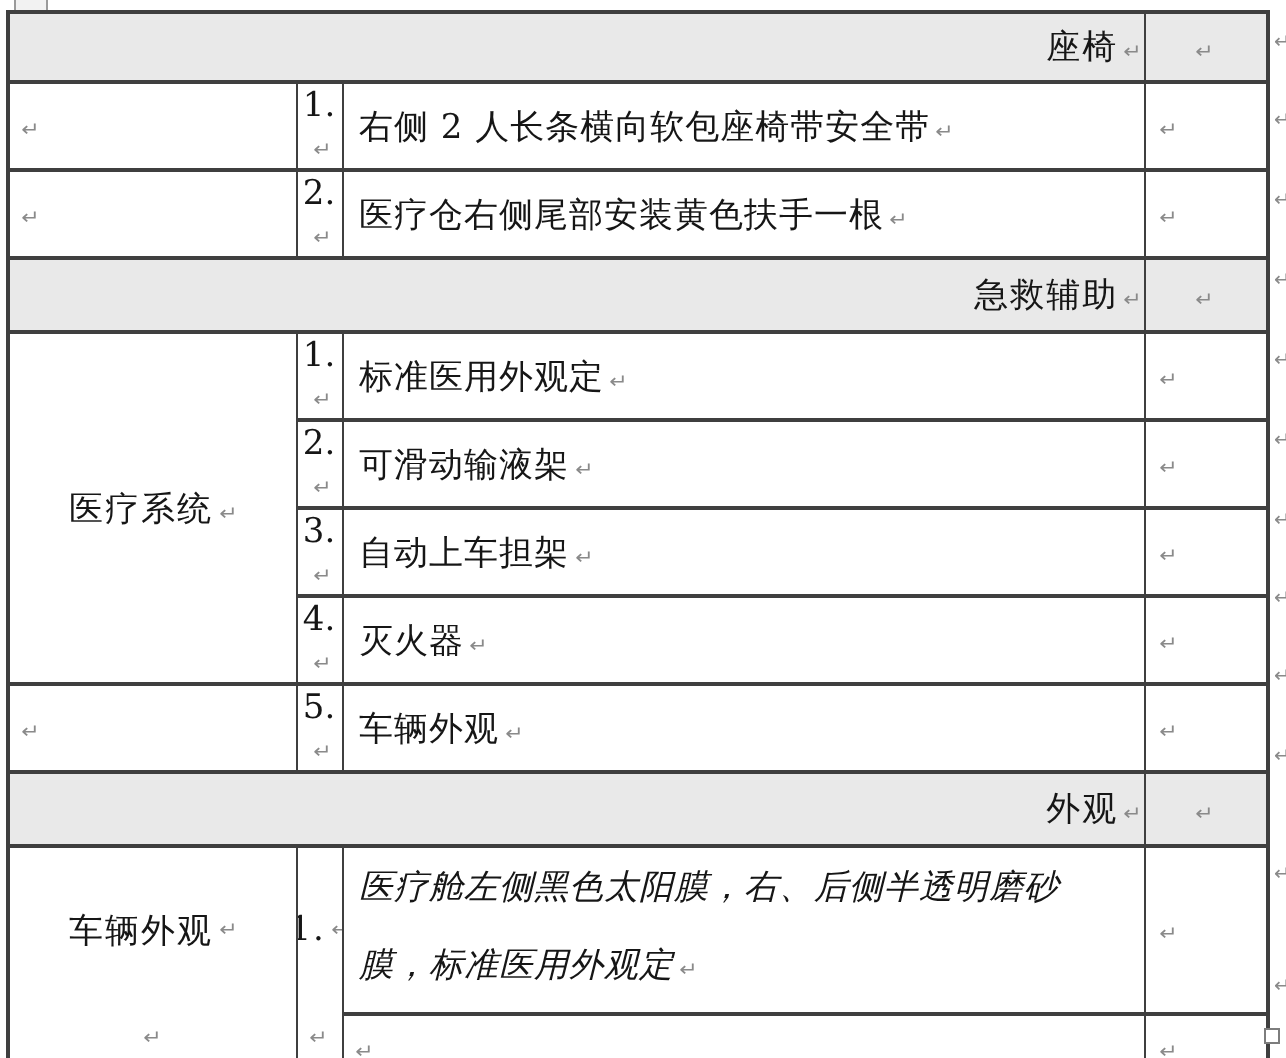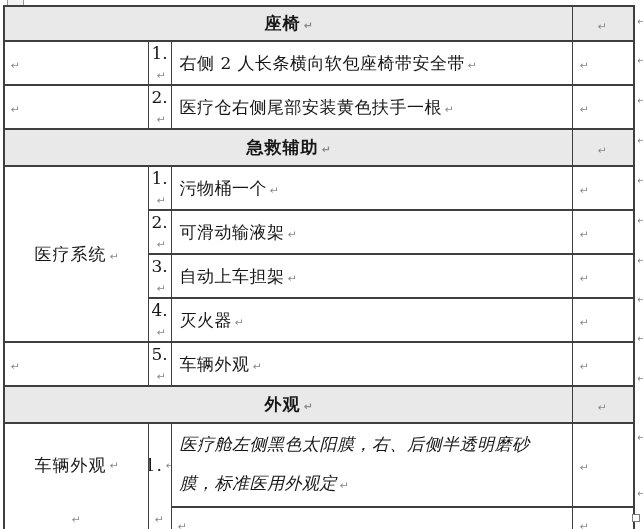--- a/index.html
+++ b/index.html
@@ -23,21 +23,21 @@
     border-collapse:collapse;table-layout:fixed;
     border:2px solid #3f3f3f;
   }
   td{
     border:1px solid #3f3f3f;
     border-top-width:2px;border-bottom-width:2px;
     font-size:17px;color:#161616;vertical-align:middle;
     overflow:hidden;
   }
   tr.hd td{background:#e9e9e9;}
-  td.title{text-align:center;font-weight:700;letter-spacing:1px;margin-left:44px;}
+  td.title{text-align:right;font-weight:400;letter-spacing:1px;margin-left:44px;}
   td.cat{text-align:center;letter-spacing:1px;}
   td.empty-left{text-align:left;padding-left:6px;}
   td.num{text-align:center;}
   td.desc{text-align:left;padding:0 8px;letter-spacing:0.5px;}
   td.desc-tall{line-height:39px;vertical-align:middle;padding:1px 30px 1px 8px;letter-spacing:0.5px;font-style:italic;}
   td.chk{text-align:left;padding-left:7px;}
   tr.hd td.chk{text-align:center;padding-left:0;}
   .mark{
     font-family:"DejaVu Sans","Liberation Sans",sans-serif;
     font-size:10px;color:#8a8a8a;margin-left:3px;letter-spacing:0;
@@ -88,21 +88,21 @@
     </tr>
 
     <tr class="hd" style="height:37px">
       <td class="title" colspan="3"><span>急救辅助</span><span class="mark">↵</span></td>
       <td class="chk"><span class="mark mark-only">↵</span></td>
     </tr>
 
     <tr style="height:38px">
       <td class="cat" rowspan="4"><span>医疗系统</span><span class="mark">↵</span></td>
       <td class="num"><span>1.</span><span class="mark">↵</span></td>
-      <td class="desc"><span>污物桶一个</span><span class="mark">↵</span></td>
+      <td class="desc"><span>标准医用外观定</span><span class="mark">↵</span></td>
       <td class="chk"><span class="mark mark-only">↵</span></td>
     </tr>
     <tr style="height:38px">
       <td class="num"><span>2.</span><span class="mark">↵</span></td>
       <td class="desc"><span>可滑动输液架</span><span class="mark">↵</span></td>
       <td class="chk"><span class="mark mark-only">↵</span></td>
     </tr>
     <tr style="height:38px">
       <td class="num"><span>3.</span><span class="mark">↵</span></td>
       <td class="desc"><span>自动上车担架</span><span class="mark">↵</span></td>

